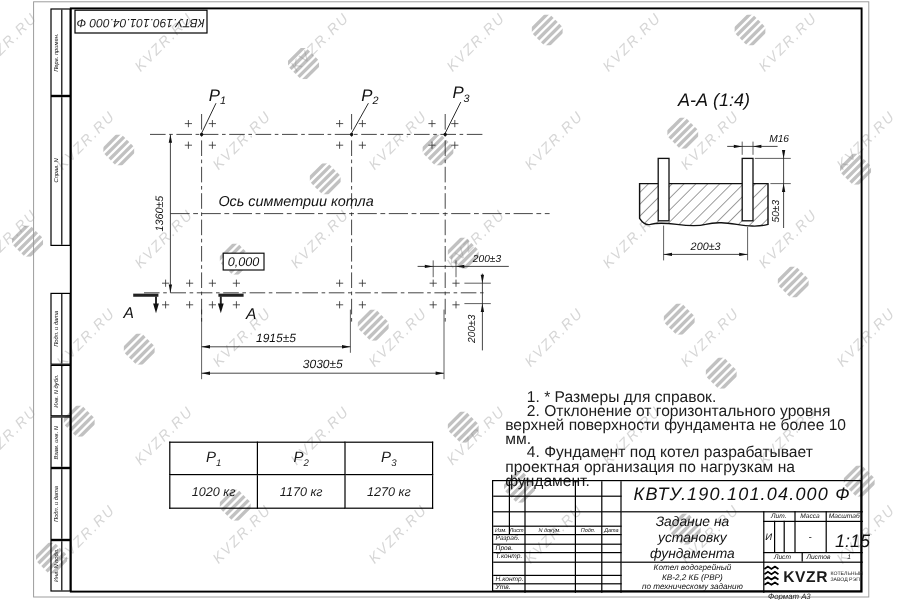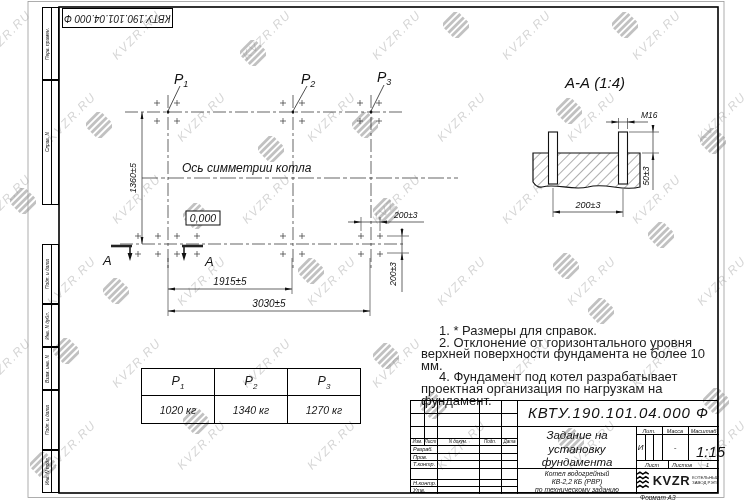--- a/index.html
+++ b/index.html
@@ -341,21 +341,21 @@
 
   <table id="load-table">
     <tbody>
         <tr>
       <th><span>P</span><sub>1</sub></th>
       <th><span>P</span><sub>2</sub></th>
       <th><span>P</span><sub>3</sub></th>
     </tr>
     <tr>
       <td>1020  кг</td>
-      <td>1340  кг</td>
+      <td>1170  кг</td>
       <td>1270  кг</td>
     </tr>
   </tbody>
     </table>
 
   <div id="title-block">
 
     <div class="ln" style="left:106px;top:0;width:1.4px;height:93px;"></div>
     <div class="ln" style="left:13px;top:0;width:0.7px;height:44px;"></div>
     <div class="ln" style="left:26px;top:0;width:0.7px;height:93px;"></div>

